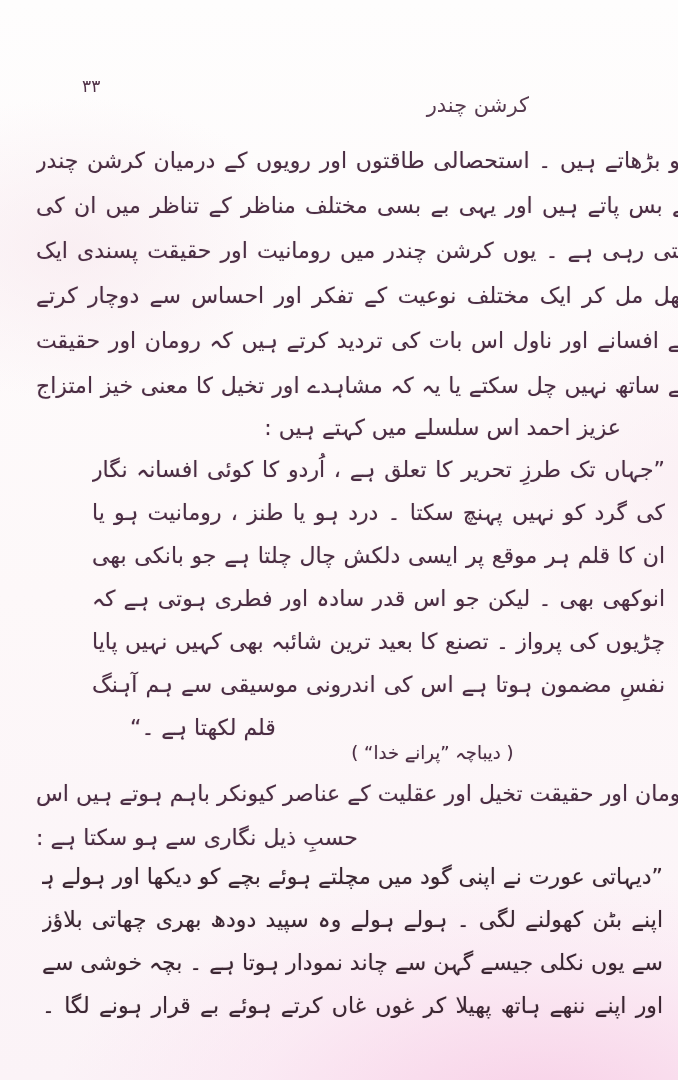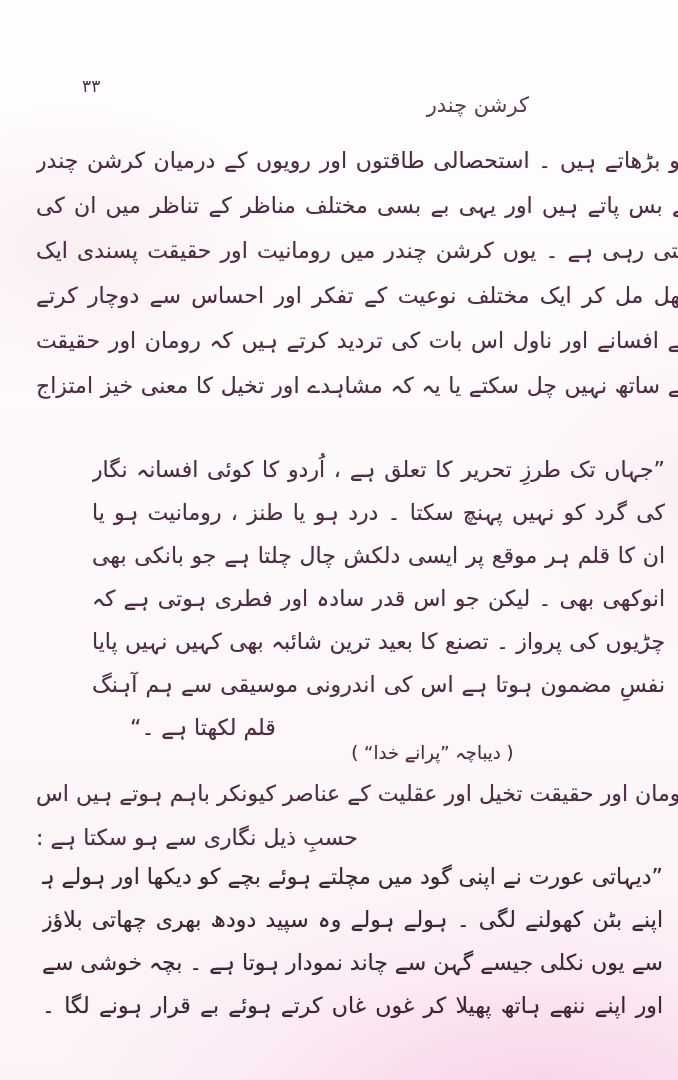--- a/index.html
+++ b/index.html
@@ -74,20 +74,23 @@
 
   <div class="block" id="para1">
     <div class="tl">کو بڑھاتے ہیں ۔ استحصالی طاقتوں اور رویوں کے درمیان کرشن چندر انسان کو</div>
     <div class="tl">بے بس پاتے ہیں اور یہی بے بسی مختلف مناظر کے تناظر میں ان کی تحریروں کا موضوع</div>
     <div class="tl">بنتی رہی ہے ۔ یوں کرشن چندر میں رومانیت اور حقیقت پسندی ایک دوسرے میں</div>
     <div class="tl">گھل مل کر ایک مختلف نوعیت کے تفکر اور احساس سے دوچار کرتے ہیں ۔ کرشن چندر</div>
     <div class="tl">کے افسانے اور ناول اس بات کی تردید کرتے ہیں کہ رومان اور حقیقت ایک دوسرے</div>
     <div class="tl">کے ساتھ نہیں چل سکتے یا یہ کہ مشاہدے اور تخیل کا معنی خیز امتزاج ممکن نہیں ۔—</div>
   </div>
 
+  <div class="block" id="speaker">
+    <div class="tl">عزیز احمد اس سلسلے میں کہتے ہیں :</div>
+  </div>
 
   <div class="block" id="quote1">
     <div class="tl">”جہاں تک طرزِ تحریر کا تعلق ہے ، اُردو کا کوئی افسانہ نگار کرشن چندر</div>
     <div class="tl">کی گرد کو نہیں پہنچ سکتا ۔ درد ہو یا طنز ، رومانیت ہو یا حقیقت نگاری</div>
     <div class="tl">ان کا قلم ہر موقع پر ایسی دلکش چال چلتا ہے جو بانکی بھی ہوتی ہے اور</div>
     <div class="tl">انوکھی بھی ۔ لیکن جو اس قدر سادہ اور فطری ہوتی ہے کہ جیسے صبح کے وقت</div>
     <div class="tl">چڑیوں کی پرواز ۔ تصنع کا بعید ترین شائبہ بھی کہیں نہیں پایا جاتا ، جو</div>
     <div class="tl">نفسِ مضمون ہوتا ہے اس کی اندرونی موسیقی سے ہم آہنگ ہو کے ان کا</div>
     <div class="tl qclose">قلم لکھتا ہے ۔“</div>
   </div>

